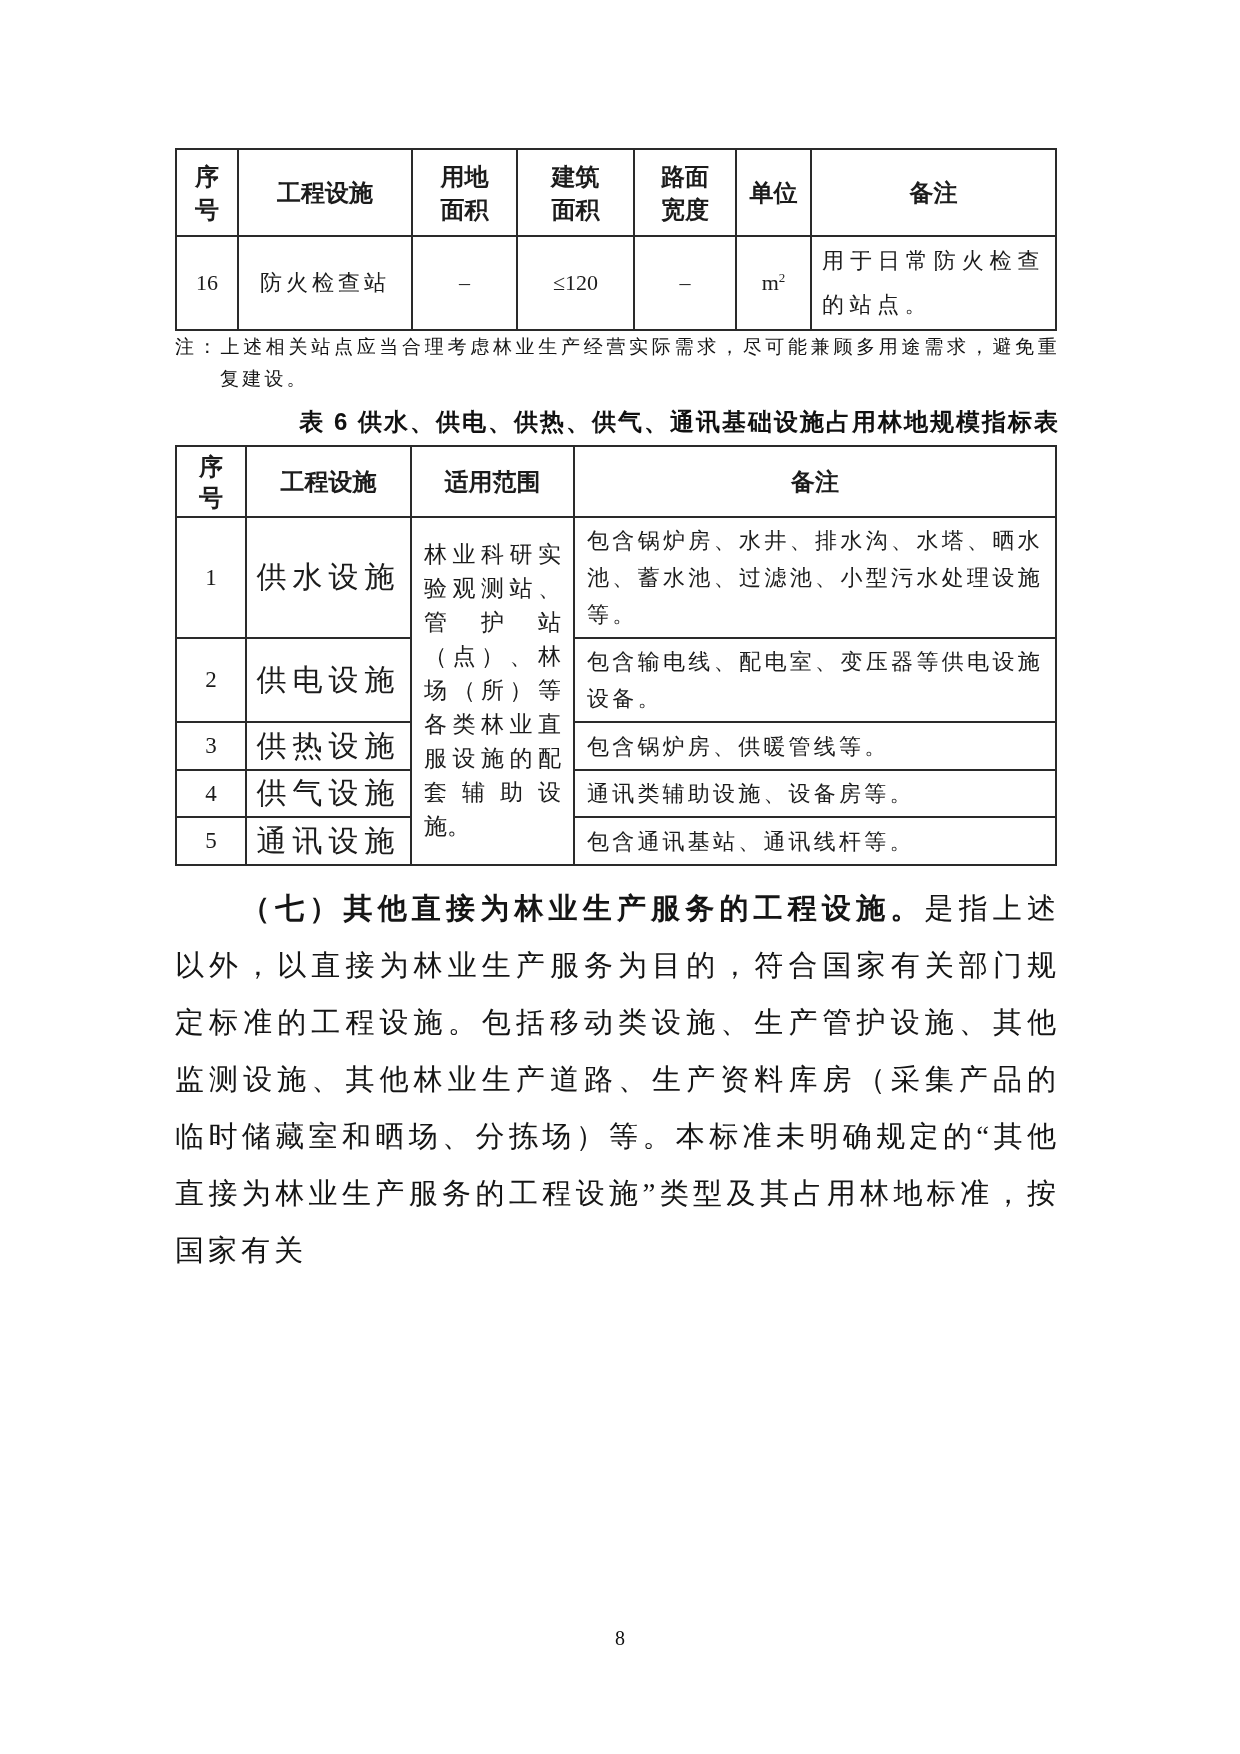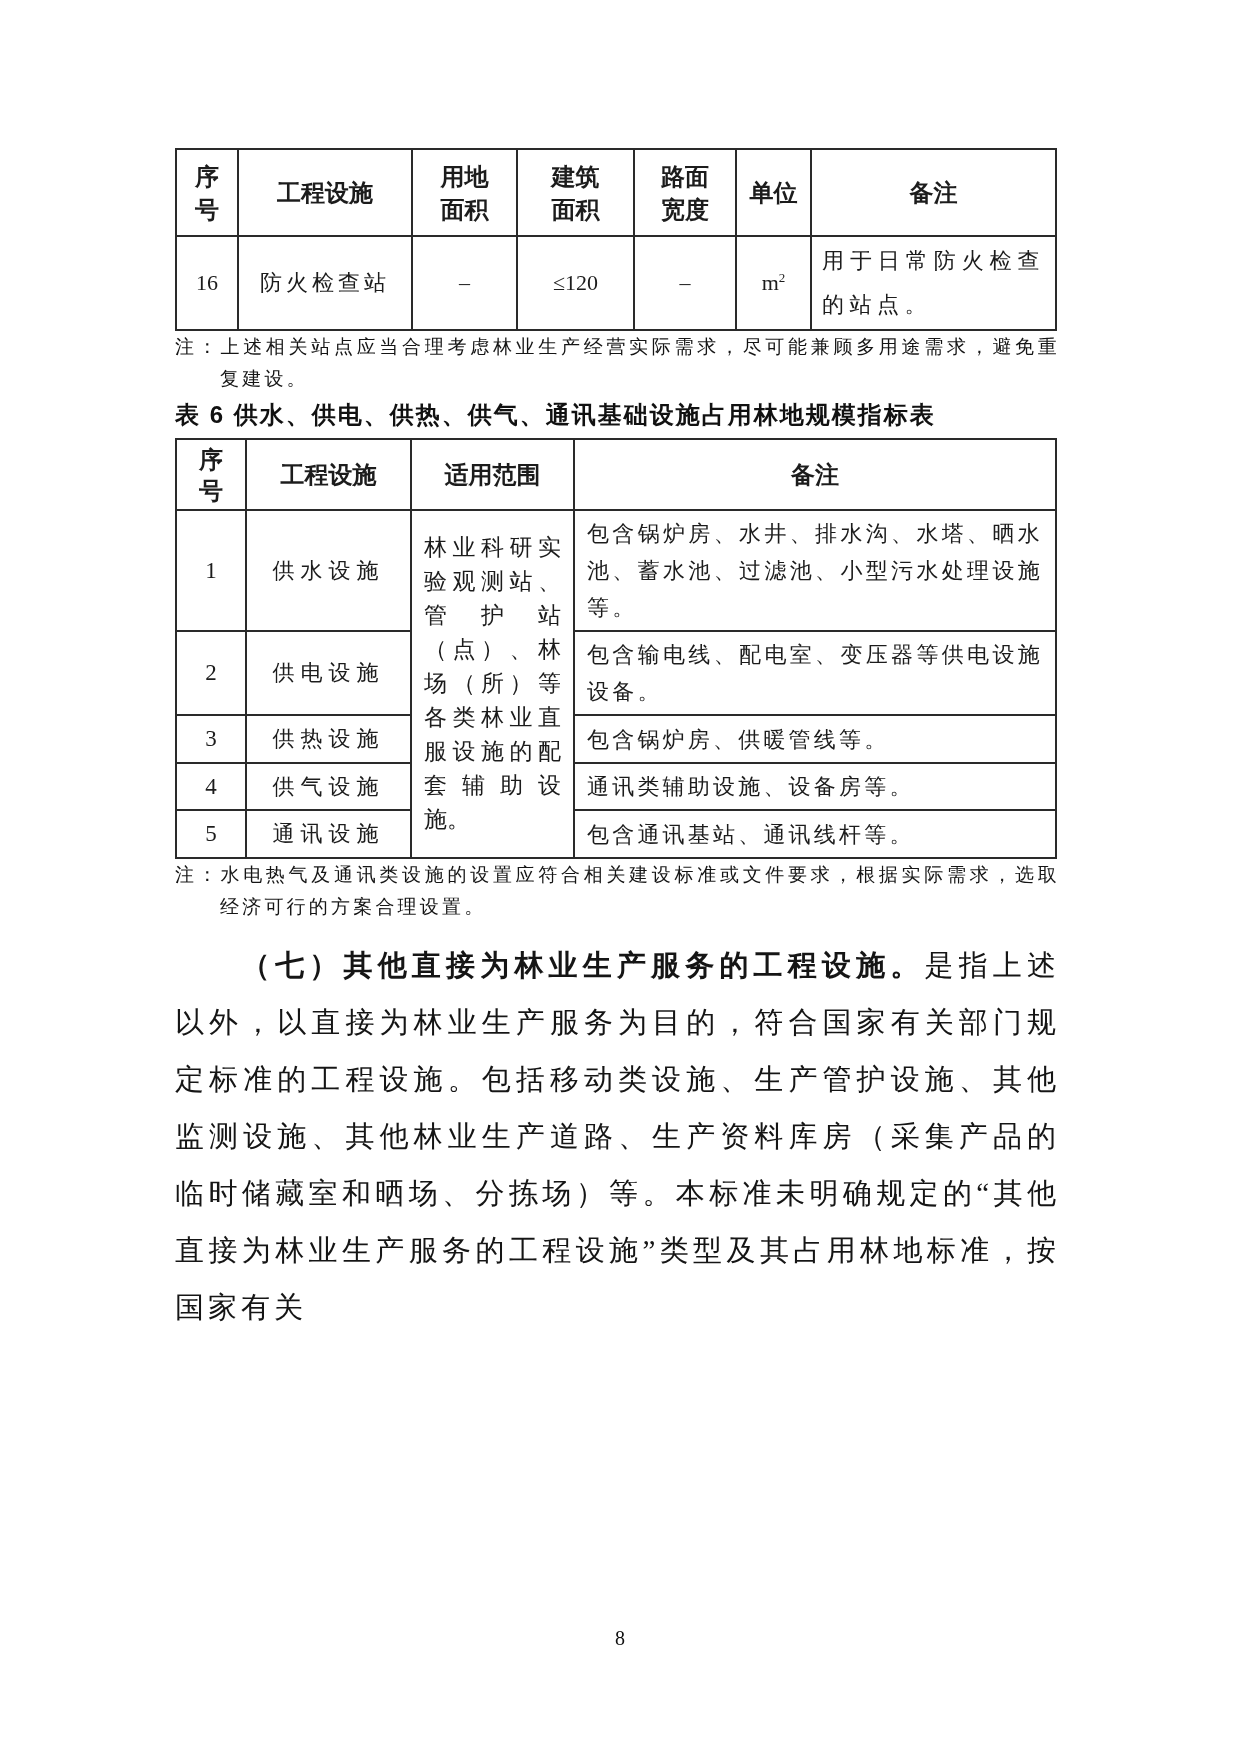--- a/index.html
+++ b/index.html
@@ -41,37 +41,37 @@
   
   .para {
     margin-top:12px; font-size:29px; letter-spacing:4px; line-height:57px;
     text-align:justify; text-align-last:left; text-indent:66px; color:#151515;
   }
   .para .lead { font-weight:700; }
   .para.p7 { margin-top:14px; }
 
   
   .tbl-title {
-    margin-top:3px;
+    margin-top:10px;
     font-family:"Liberation Sans","DejaVu Sans",sans-serif;
     font-weight:700; font-size:24px; letter-spacing:2px;
-    text-align:left; line-height:34px; color:#111;
+    text-align:right; line-height:34px; color:#111;
   }
 
   
   .t6 { margin-top:6px; }
   .t6 th {
     font-family:"Liberation Sans","DejaVu Sans",sans-serif;
     font-weight:700; font-size:24px; line-height:31px;
     text-align:center; vertical-align:middle; white-space:pre-line;
     height:71px; padding:2px;
   }
   .t6 td { vertical-align:middle; }
   .t6 td.num { font-size:23px; text-align:center; }
-  .t6 td.fac { font-size:22px; letter-spacing:6px; text-align:center; }
+  .t6 td.fac { font-size:30px; letter-spacing:6px; text-align:center; }
   .t6 td.scope {
     font-size:23px; line-height:34px; padding:6px 12px;
     text-align:justify; text-align-last:left; vertical-align:middle;font-family:Liberation Serif, serif;
   }
   .t6 td.remark {
     font-size:22px; letter-spacing:3.2px; line-height:37px;
     padding:4px 12px; text-align:justify; text-align-last:left;
   }
   .t6 tr.r1 td { height:120px; }
   .t6 tr.r2 td { height:82px; }
@@ -167,19 +167,18 @@
       <td class="remark">通讯类辅助设施、设备房等。</td>
     </tr>
     <tr class="r5">
       <td class="num">5</td>
       <td class="fac">通讯设施</td>
       <td class="remark">包含通讯基站、通讯线杆等。</td>
     </tr>
   </tbody>
     </table>
 
-  <div class="note"><span>注：</span><span>水电热气及通讯类设施的设置应符合相关建设标准或文件要求，根据实际需求，选取经济可行的方案合理设置。</span></div>
 
   <p class="para p7"><span class="lead">（七）其他直接为林业生产服务的工程设施。</span><span>是指上述以外，以直接为林业生产服务为目的，符合国家有关部门规定标准的工程设施。包括移动类设施、生产管护设施、其他监测设施、其他林业生产道路、生产资料库房（采集产品的临时储藏室和晒场、分拣场）等。本标准未明确规定的“其他直接为林业生产服务的工程设施”类型及其占用林地标准，按国家有关</span></p>
 
 </div>
 
 <div class="page-num">8</div>
 
 </body></html>

